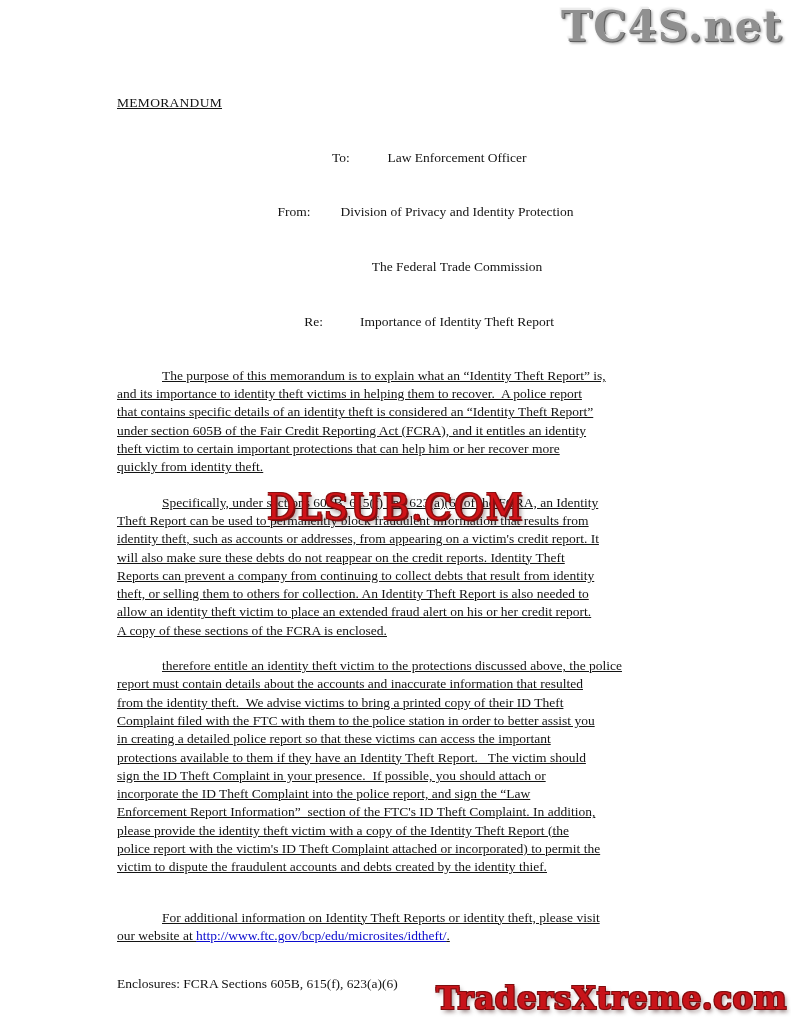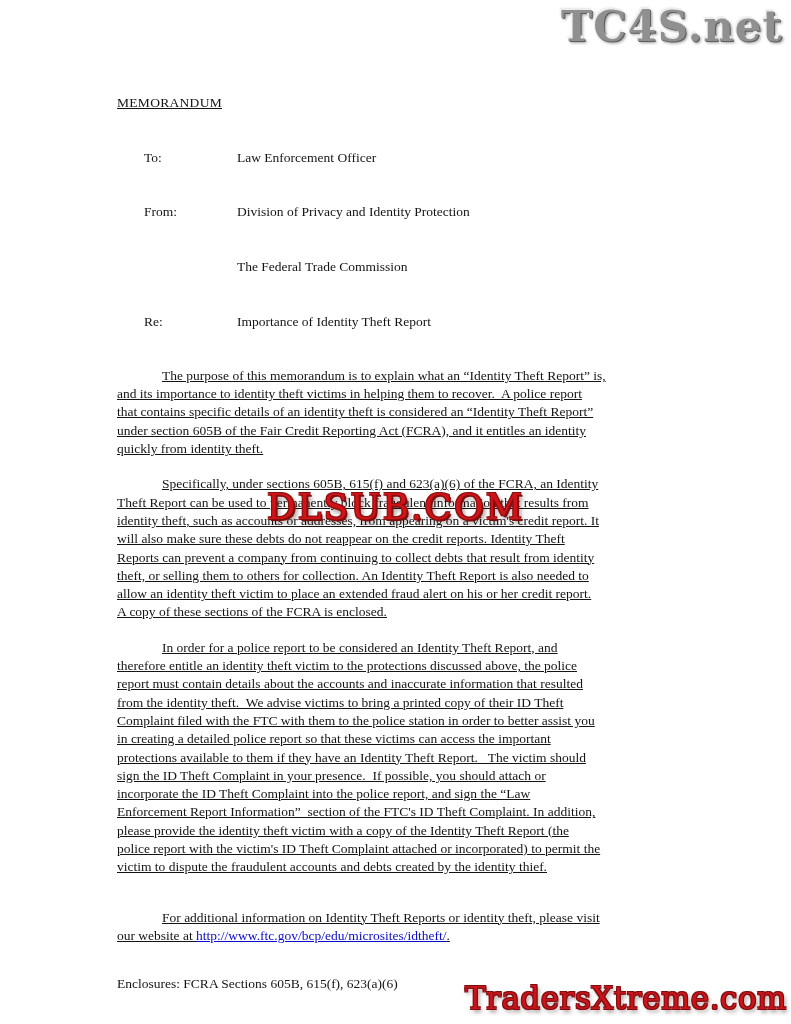--- a/index.html
+++ b/index.html
@@ -17,21 +17,21 @@
     position: absolute;
     left: 117px;
     top: 94px;
     width: 560px;
   }
   .memo-title {
     text-decoration: underline;
     line-height: 18.3px;
     letter-spacing: 0.3px;
   }
-  .memo-header { margin-top: 18px; }
+  .memo-header { margin-top: 18px; text-align: center; }
   .hrow { line-height: 18.3px; white-space: pre; }
   .hlabel { display: inline-block; width: 93px; }
   .para { margin-top: 17px; }
   .line { line-height: 18.3px; white-space: pre; text-decoration: underline; }
   .para .line:first-child { padding-left: 45px; }
   .closing { margin-top: 32px; }
   .closing .line:first-child { padding-left: 45px; }
   a.ftc-link { color: #0b0bcd; text-decoration: underline; cursor: pointer; }
   .enclosures { margin-top: 30px; line-height: 18.3px; white-space: pre; }
 
@@ -63,21 +63,21 @@
       -1px -1px 0 #8a0f10, 1px -1px 0 #8a0f10,
       -1px 1px 0 #8a0f10, 1px 1px 0 #8a0f10,
       2px 2px 0 #7c0d0e, 3px 4px 5px rgba(40,0,0,0.55);
     user-select: none;
   }
   .wm-bottom {
     position: absolute;
     bottom: 8px;
     right: 4px;
     font-family: "DejaVu Serif", serif;
-    font-weight: normal;
+    font-weight: bold;
     font-size: 31px;
     letter-spacing: 0.5px;
     color: #c8141a;
     text-shadow:
       -1px -1px 0 #7e0d0f, 1px -1px 0 #7e0d0f,
       -1px 1px 0 #7e0d0f, 1px 1px 0 #7e0d0f,
       2px 3px 4px rgba(40,0,0,0.5);
     user-select: none;
   }
 </style>
@@ -105,36 +105,36 @@
         <div class="hrow">
         <span class="hlabel">Re:</span><span class="hvalue">Importance of Identity Theft Report</span>
       </div>
       </div>
 
     <div class="para">
         <div class="line">The purpose of this memorandum is to explain what an “Identity Theft Report” is,</div>
         <div class="line">and its importance to identity theft victims in helping them to recover.  A police report</div>
         <div class="line">that contains specific details of an identity theft is considered an “Identity Theft Report”</div>
         <div class="line">under section 605B of the Fair Credit Reporting Act (FCRA), and it entitles an identity</div>
+        <div class="line">theft victim to certain important protections that can help him or her recover more</div>
         <div class="line">quickly from identity theft.</div>
       </div>
 
     <div class="para">
         <div class="line">Specifically, under sections 605B, 615(f) and 623(a)(6) of the FCRA, an Identity</div>
         <div class="line">Theft Report can be used to permanently block fraudulent information that results from</div>
         <div class="line">identity theft, such as accounts or addresses, from appearing on a victim's credit report. It</div>
         <div class="line">will also make sure these debts do not reappear on the credit reports. Identity Theft</div>
         <div class="line">Reports can prevent a company from continuing to collect debts that result from identity</div>
         <div class="line">theft, or selling them to others for collection. An Identity Theft Report is also needed to</div>
         <div class="line">allow an identity theft victim to place an extended fraud alert on his or her credit report.</div>
         <div class="line">A copy of these sections of the FCRA is enclosed.</div>
       </div>
 
     <div class="para">
-        <div class="line">In order for a police report to be considered an Identity Theft Report, and</div>
         <div class="line">therefore entitle an identity theft victim to the protections discussed above, the police</div>
         <div class="line">report must contain details about the accounts and inaccurate information that resulted</div>
         <div class="line">from the identity theft.  We advise victims to bring a printed copy of their ID Theft</div>
         <div class="line">Complaint filed with the FTC with them to the police station in order to better assist you</div>
         <div class="line">in creating a detailed police report so that these victims can access the important</div>
         <div class="line">protections available to them if they have an Identity Theft Report.   The victim should</div>
         <div class="line">sign the ID Theft Complaint in your presence.  If possible, you should attach or</div>
         <div class="line">incorporate the ID Theft Complaint into the police report, and sign the “Law</div>
         <div class="line">Enforcement Report Information”  section of the FTC's ID Theft Complaint. In addition,</div>
         <div class="line">please provide the identity theft victim with a copy of the Identity Theft Report (the</div>

